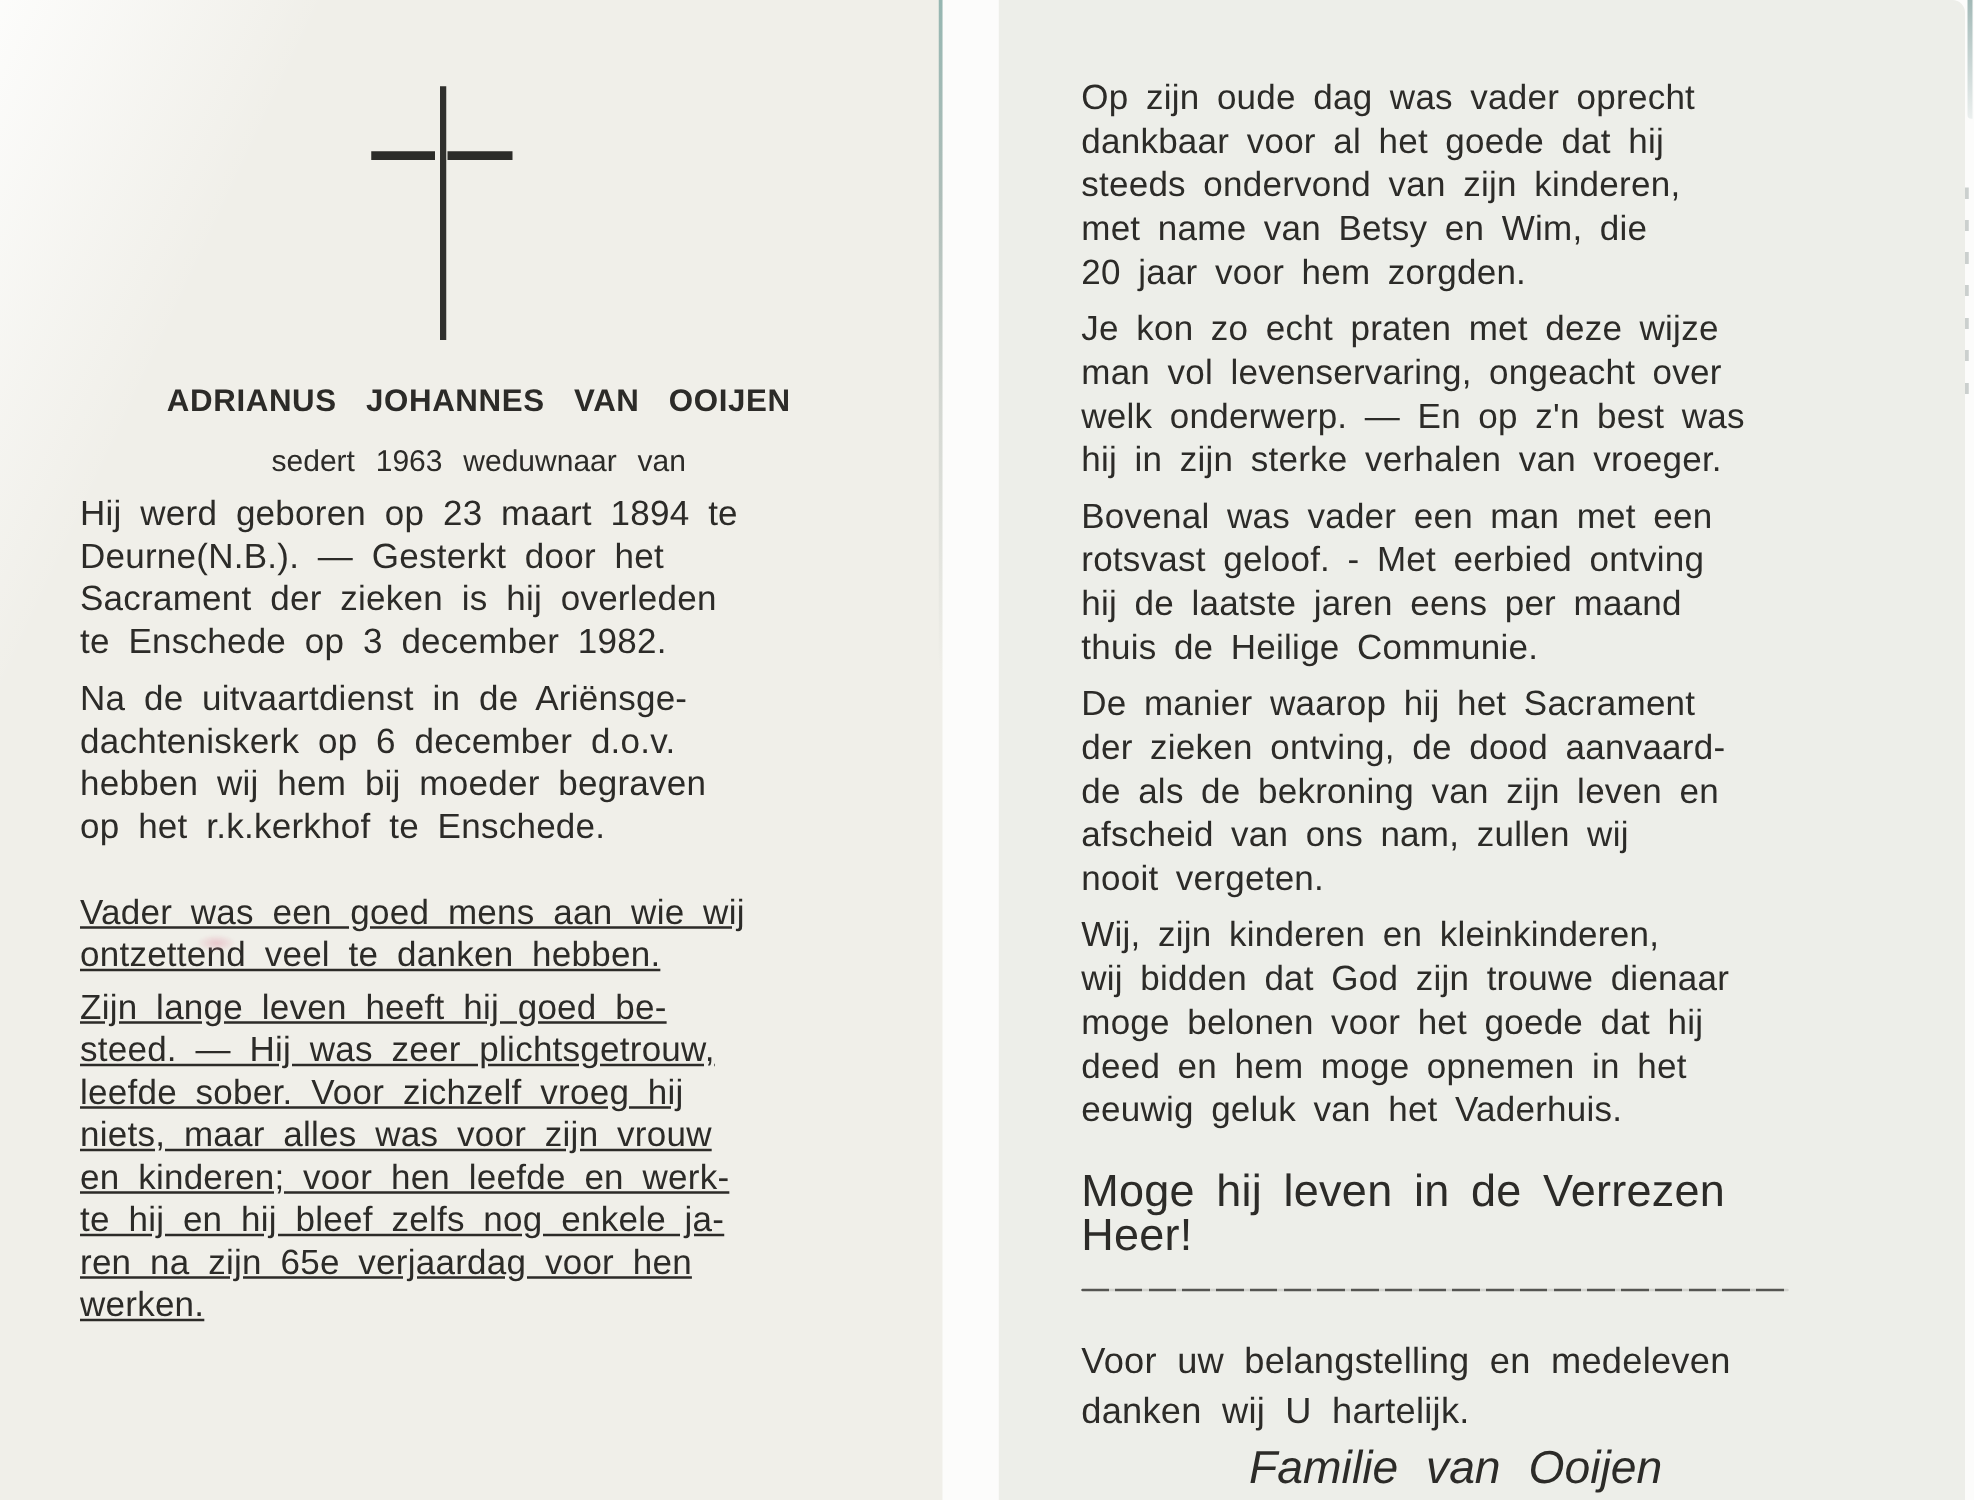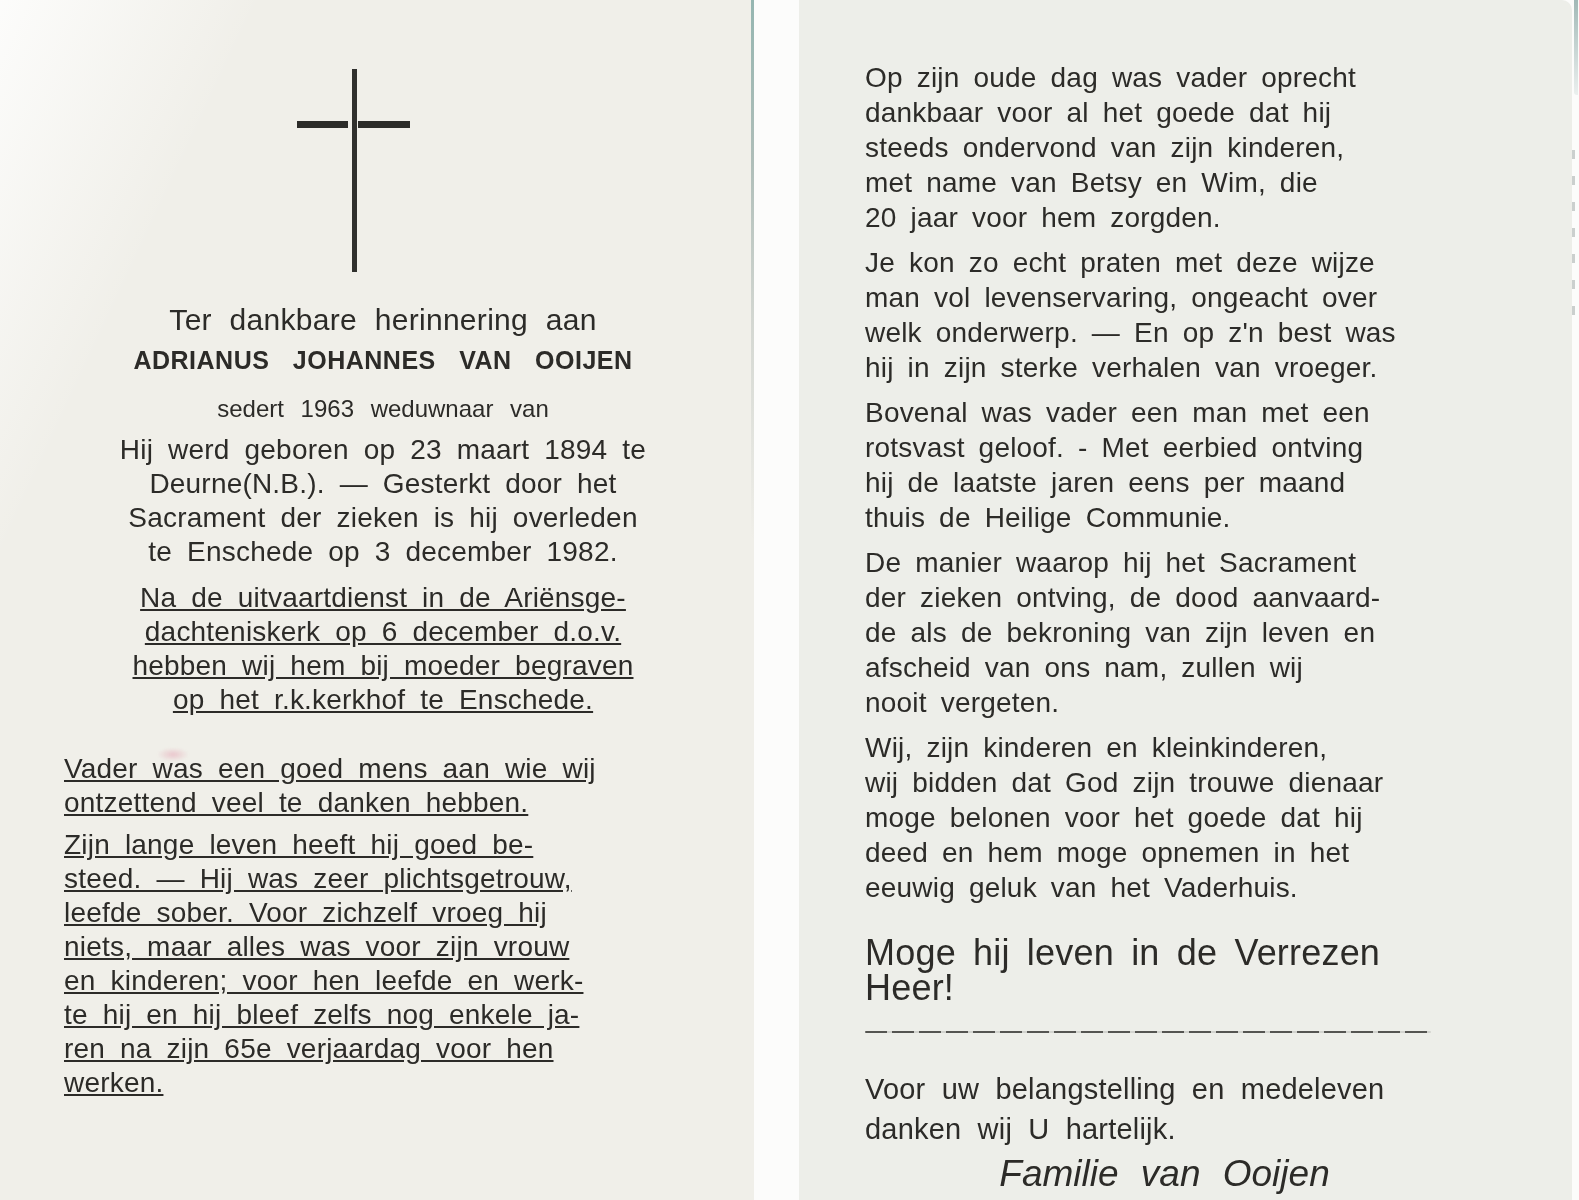--- a/index.html
+++ b/index.html
@@ -87,24 +87,24 @@
     font-size:24px;line-height:35px;word-spacing:10px;margin-top:11px;
   }
   .wife{
     font-size:29px;line-height:35px;word-spacing:10px;letter-spacing:1.5px;margin-top:1px;
   }
   .para{
     white-space:pre-line;
     font-size:28px;line-height:34px;
     letter-spacing:.2px;word-spacing:7px;
   }
-  .para.centered{text-align:center;}
+  .para.centered{text-align:left;}
   .para.flush{text-align:left;text-decoration:underline;}
   .content-left .para.first{margin-top:7px;}
-  .content-left .para.second{margin-top:12px;text-decoration:underline;}
+  .content-left .para.second{margin-top:12px;}
   .content-left .para.third{margin-top:35px;}
   .content-left .para.fourth{margin-top:8px;}
   .pink-smudge{
     position:absolute;left:158px;top:748px;width:30px;height:13px;
     background:radial-gradient(ellipse at center, rgba(224,138,160,.40), rgba(224,138,160,0) 75%);
     filter:blur(1px);
   }
   
   .content-right{
     position:relative;
@@ -145,21 +145,20 @@
 <div class="scan">
 
   <div class="page page-left">
     <div class="cross">
       <div class="cross-v"></div>
       <div class="cross-h cross-h-left"></div>
       <div class="cross-h cross-h-right"></div>
     </div>
 
     <div class="content-left">
-      <div class="intro">Ter dankbare herinnering aan</div>
       <div class="name">ADRIANUS JOHANNES VAN OOIJEN</div>
       <div class="widower">sedert 1963 weduwnaar van</div>
       <div class="para centered first">Hij werd geboren op 23 maart 1894 te
 Deurne(N.B.). — Gesterkt door het
 Sacrament der zieken is hij overleden
 te Enschede op 3 december 1982.</div>
       <div class="para centered second">Na de uitvaartdienst in de Ariënsge-
 dachteniskerk op 6 december d.o.v.
 hebben wij hem bij moeder begraven
 op het r.k.kerkhof te Enschede.</div>

